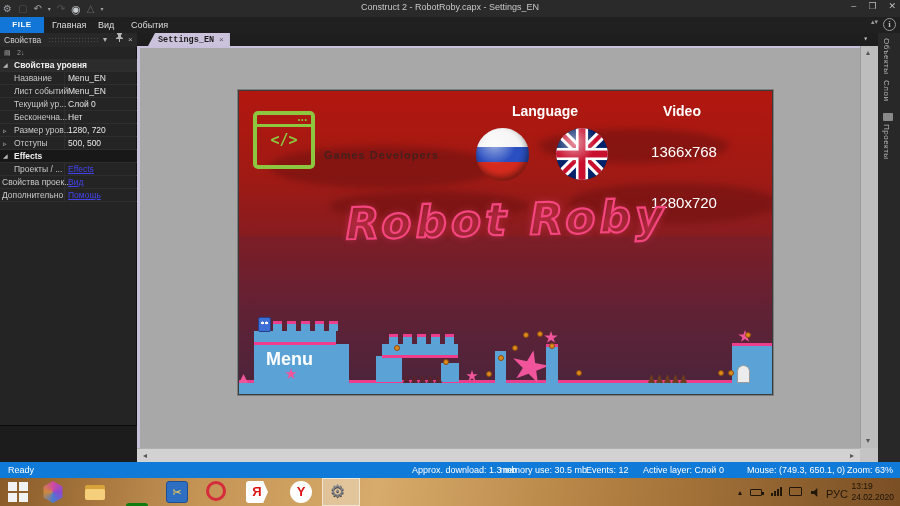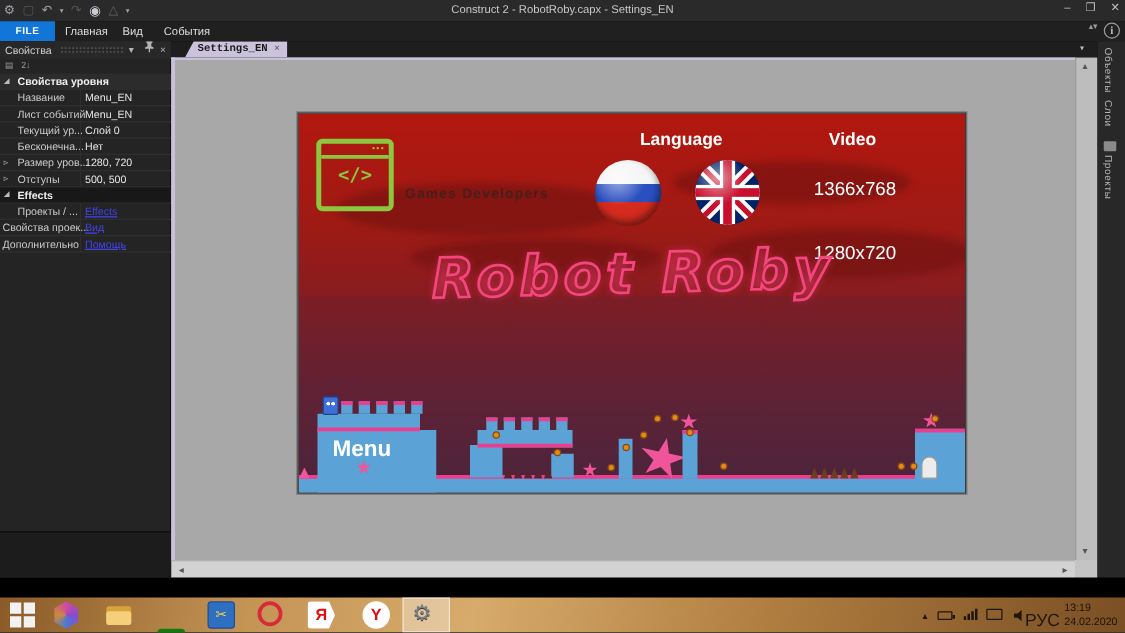--- a/index.html
+++ b/index.html
@@ -362,20 +362,29 @@
     <div class="coin" style="left:273px;top:254px"></div>
     <div class="coin" style="left:284px;top:241px"></div>
     <div class="coin" style="left:298px;top:240px"></div>
     <div class="coin" style="left:310px;top:252px"></div>
     <div class="coin" style="left:337px;top:279px"></div>
     <div class="coin" style="left:479px;top:279px"></div>
     <div class="coin" style="left:489px;top:279px"></div>
     <div class="coin" style="left:506px;top:241px"></div>
   </div>
 
+  <div class="abs statusbar">
+    <span style="left:8px">Ready</span>
+    <span style="left:412px">Approx. download: 1.3 mb</span>
+    <span style="left:500px">memory use: 30.5 mb</span>
+    <span style="left:586px">Events: 12</span>
+    <span style="left:643px">Active layer: Слой 0</span>
+    <span style="left:747px">Mouse: (749.3, 650.1, 0)</span>
+    <span style="left:847px">Zoom: 63%</span>
+  </div>
 
   <div class="abs taskbar">
     <div class="tb-ico start" style="left:7px">
         <i></i>
         <i></i>
         <i></i>
         <i></i>
       </div>
     <div class="tb-ico gem" style="left:42px"></div>
     <div class="tb-ico folder" style="left:84px">
@@ -393,21 +402,21 @@
       <span class="t" style="right:158px;top:10px">▴</span>
       <span class="batt" style="right:138px;top:11px"></span>
       <span class="bars" style="right:118px;top:9px">
           <i style="height:3px"></i>
           <i style="height:5px"></i>
           <i style="height:7px"></i>
           <i style="height:9px"></i>
         </span>
       <span class="mon" style="right:98px;top:9px"></span>
       <span class="spk" style="right:80px;top:10px"></span>
-      <span class="t" style="right:52px;top:10px;font-size:14px">РУС</span>
+      <span class="t" style="right:52px;top:10px;font-size:11px">РУС</span>
       <span class="clock">
         <span style="display:block">13:19</span>
         <span style="display:block">24.02.2020</span>
       </span>
     </div>
   </div>
 
 </div>
 
 </body></html>

